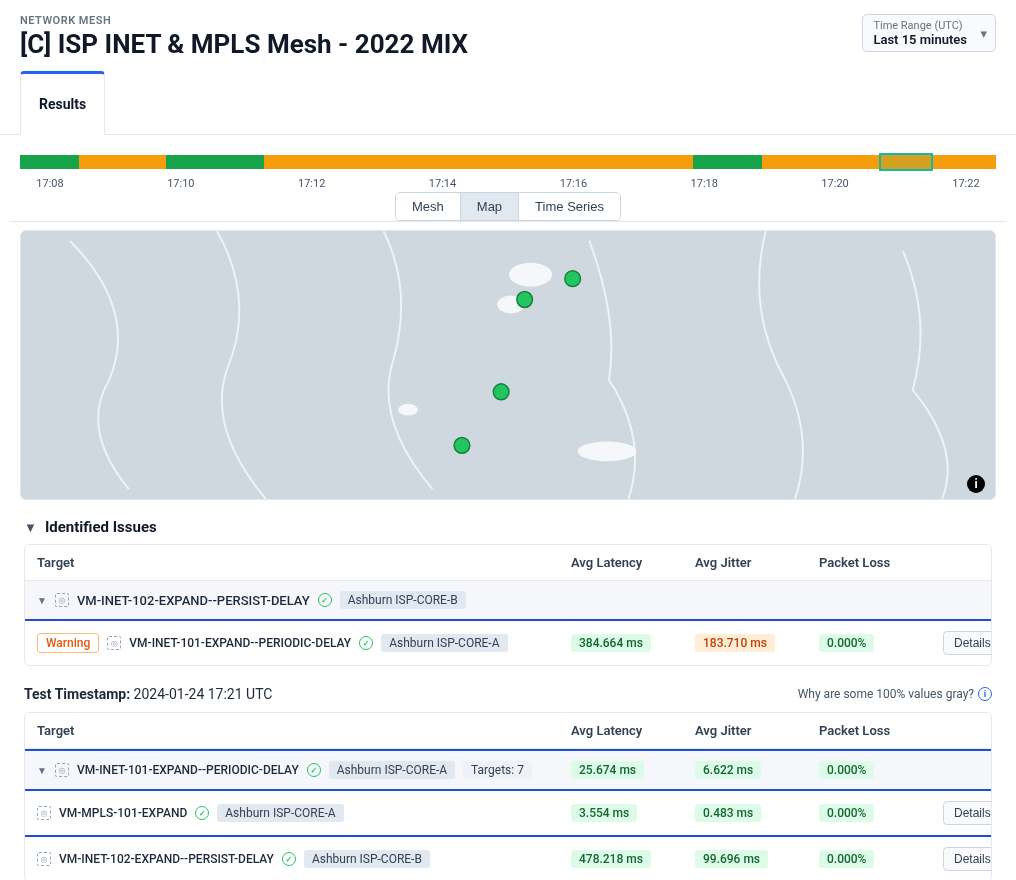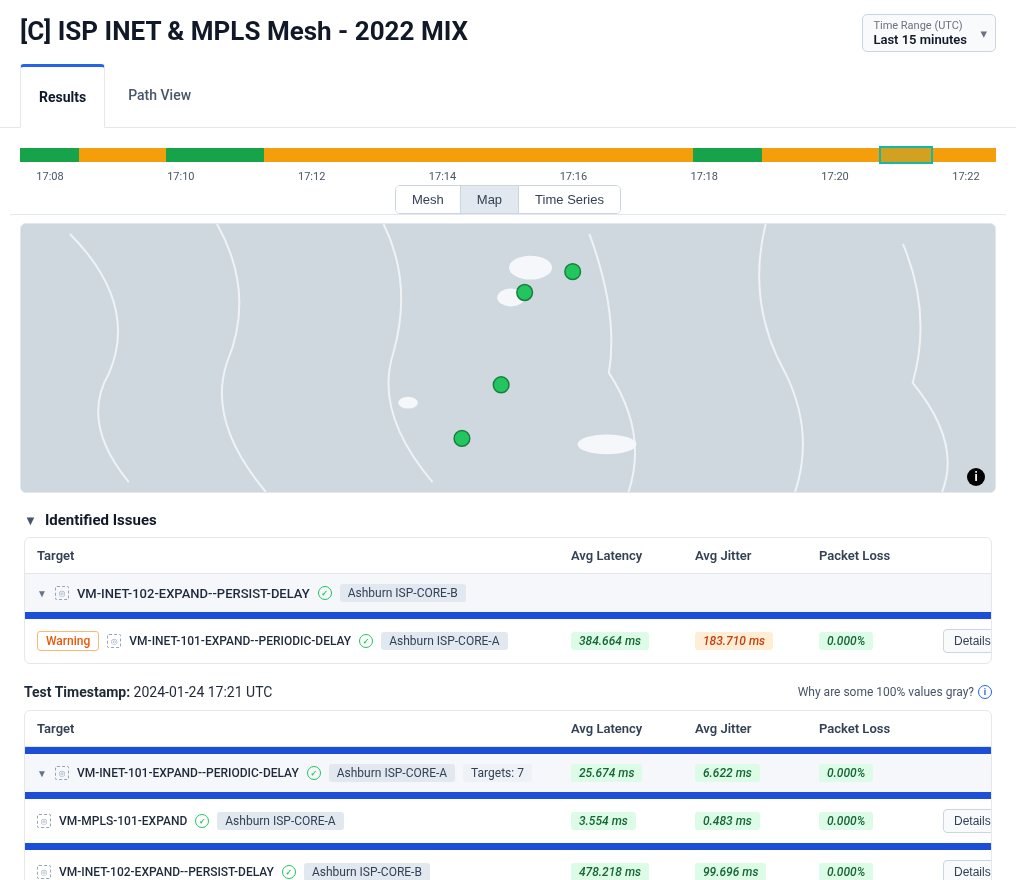--- a/index.html
+++ b/index.html
@@ -188,21 +188,21 @@
   align-items: center;
   padding: 10px 12px;
   gap: 4px;
 }
 .tbl-head {
   font-size: 13px;
   font-weight: 600;
   color: #334155;
   border-bottom: 1px solid #e5e7eb;
 }
-.tbl-row { border-top: 7px solid #1d4ed8; font-size: 12px; }
+.tbl-row { border-top: 2px solid #1d4ed8; font-size: 12px; }
 .tbl-group {
   background: #f5f7fa;
   display: flex;
   align-items: center;
   gap: 8px;
   padding: 10px 12px;
 }
 .chev-small { color: #64748b; font-size: 10px; }
 .node-icon {
   width: 14px; height: 14px;
@@ -241,21 +241,20 @@
   border-radius: 3px;
   font-size: 12px;
   font-weight: 500;
 }
 .metric {
   padding: 2px 8px;
   border-radius: 3px;
   font-size: 12px;
   font-weight: 500;
   display: inline-block;
-  font-style: italic;
 }
 .metric-green { background: #dcfce7; color: #166534; }
 .metric-orange { background: #ffedd5; color: #c2410c; }
 .details-btn {
   border: 1px solid #cbd5e1;
   background: #f8fafc;
   padding: 4px 10px;
   border-radius: 4px;
   font-size: 12px;
   cursor: pointer;
@@ -283,32 +282,32 @@
   align-items: center;
   justify-content: center;
   font-weight: 700;
 }
 </style>
 </head>
 <body>
 
 <div class="header">
   <div>
+    <div class="breadcrumb">NETWORK MESH</div>
     <div class="page-title">[C] ISP INET &amp; MPLS Mesh - 2022 MIX</div>
   </div>
   <div class="time-range-picker">
     <div class="time-range-label">Time Range (UTC)</div>
     <div class="time-range-value">Last 15 minutes</div>
     <span class="chev">▾</span>
   </div>
 </div>
 
 <div class="tabs">
   <div class="tab active">Results</div>
-  <div class="tab">Path View</div>
 </div>
 
 <div class="content">
 
   <div class="timeline-bar" id="timeline-bar">
     <div class="timeline-seg seg-green" style="width: 6%;"></div>
       <div class="timeline-seg seg-orange" style="width: 9%;"></div>
       <div class="timeline-seg seg-green" style="width: 10%;"></div>
       <div class="timeline-seg seg-orange" style="width: 44%;"></div>
       <div class="timeline-seg seg-green" style="width: 7%;"></div>

